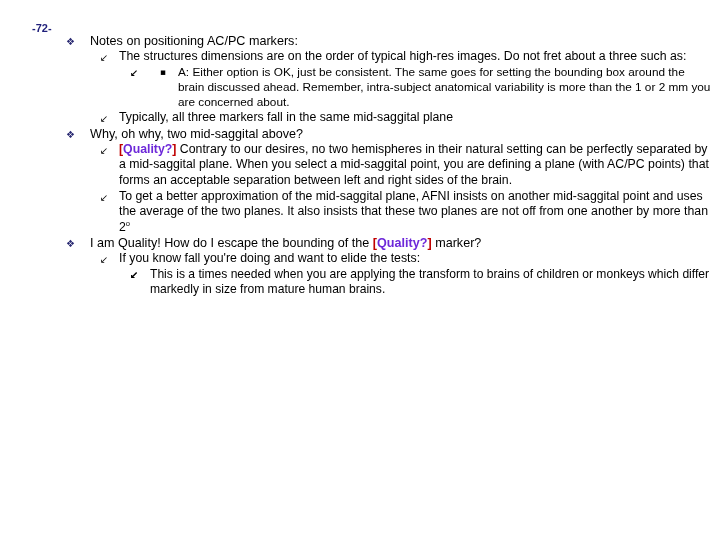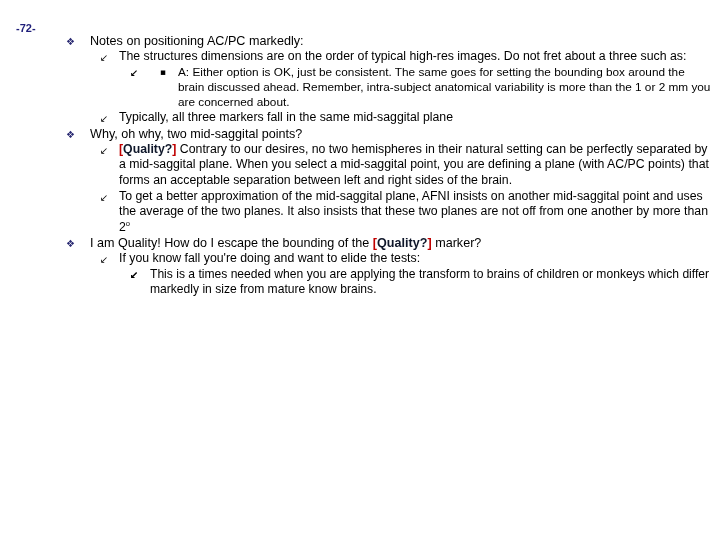--- a/index.html
+++ b/index.html
@@ -13,21 +13,21 @@
     background: #ffffff;
     font-family: "Liberation Sans", sans-serif;
     color: #000000;
     overflow: hidden;
     position: relative;
   }
 
   
   #page-number {
     position: absolute;
-    left: 16px;
+    left: 32px;
     top: 22px;
     font-family: "Liberation Sans", sans-serif;
     font-size: 11px;
     font-weight: bold;
     color: #1f1f7a;
     letter-spacing: 0px;
     line-height: 13px;
     white-space: nowrap;
   }
 
@@ -111,39 +111,39 @@
     left: 96px;
     top: 0px;
   }
 
   
   .qbracket {
     color: #c00000;
     font-weight: bold;
   }
   .qword {
-    color: #0f172a;
+    color: #6d28d9;
     font-weight: bold;
   }
   .sup {
     font-size: 0.62em;
     vertical-align: super;
     line-height: 0;
   }
 </style>
 </head>
 <body>
 
 <div id="page-number">-72-</div>
 
 <div id="outline">
 
   <div class="node lvl1">
     <span class="bullet">❖</span>
-    <span class="txt">Notes on positioning AC/PC markedly:</span>
+    <span class="txt">Notes on positioning AC/PC markers:</span>
   </div>
 
   <div class="node lvl2">
     <span class="bullet">↙</span>
     <span class="txt">The structures dimensions are on the order of typical high-res images. Do not fret about a three such as:</span>
   </div>
 
   <div class="node lvl3">
     <span class="bullet">↙</span>
   </div>
@@ -153,21 +153,21 @@
     <span class="txt">A: Either option is OK, just be consistent. The same goes for setting the bounding box around the brain discussed ahead. Remember, intra-subject anatomical variability is more than the 1 or 2 mm you are concerned about.</span>
   </div>
 
   <div class="node lvl2">
     <span class="bullet">↙</span>
     <span class="txt">Typically, all three markers fall in the same mid-saggital plane</span>
   </div>
 
   <div class="node lvl1">
     <span class="bullet">❖</span>
-    <span class="txt">Why, oh why, two mid-saggital points?</span>
+    <span class="txt">Why, oh why, two mid-saggital above?</span>
   </div>
 
   <div class="node lvl2">
     <span class="bullet">↙</span>
     <span class="txt"><span class="qbracket">[</span><span class="qword">Quality?</span><span class="qbracket">]</span><span> Contrary to our desires, no two hemispheres in their natural setting can be perfectly separated by a mid-saggital plane. When you select a mid-saggital point, you are defining a plane (with AC/PC points) that forms an acceptable separation between left and right sides of the brain.</span></span>
   </div>
 
   <div class="node lvl2">
     <span class="bullet">↙</span>
     <span class="txt"><span>To get a better approximation of the mid-saggital plane, AFNI insists on another mid-saggital point and uses the average of the two planes. It also insists that these two planes are not off from one another by more than 2</span><span class="sup">o</span></span>
@@ -182,16 +182,16 @@
     <span class="bullet">↙</span>
     <span class="txt">If you know fall you're doing and want to elide the tests:</span>
   </div>
 
   <div class="node lvl3">
     <span class="bullet">↙</span>
   </div>
 
   <div class="node lvl3">
     <span class="bullet">↙</span>
-    <span class="txt">This is a times needed when you are applying the transform to brains of children or monkeys which differ markedly in size from mature know brains.</span>
+    <span class="txt">This is a times needed when you are applying the transform to brains of children or monkeys which differ markedly in size from mature human brains.</span>
   </div>
 
 </div>
 
 </body></html>

